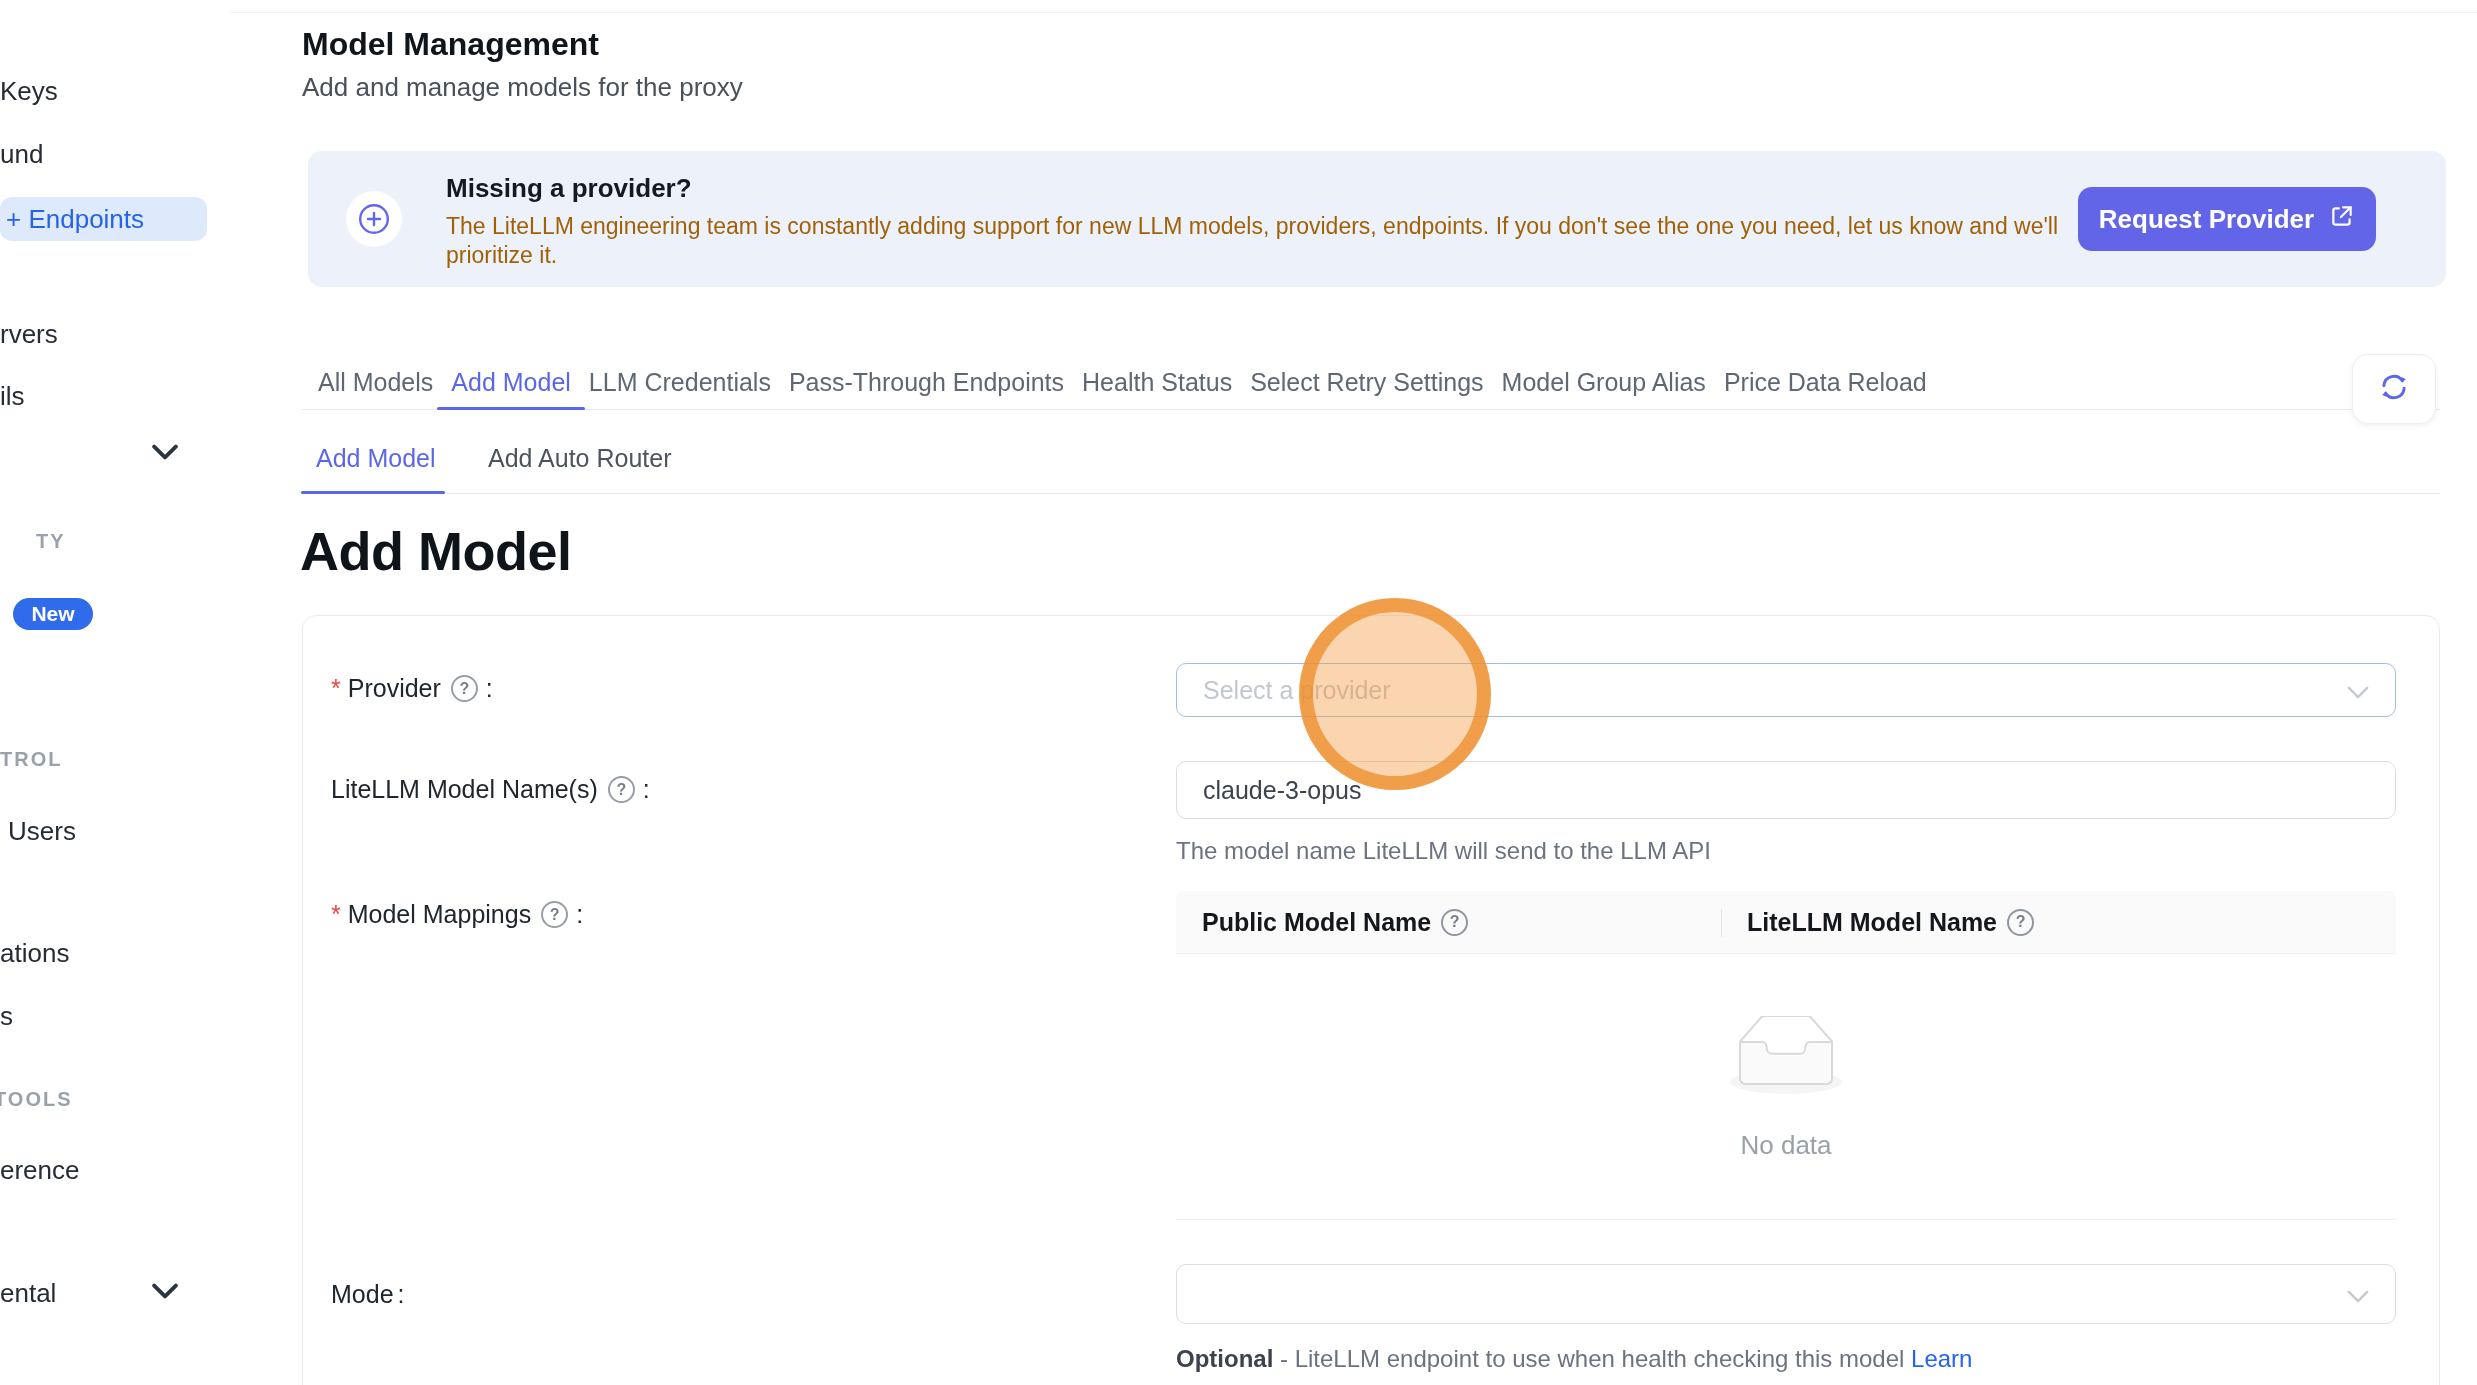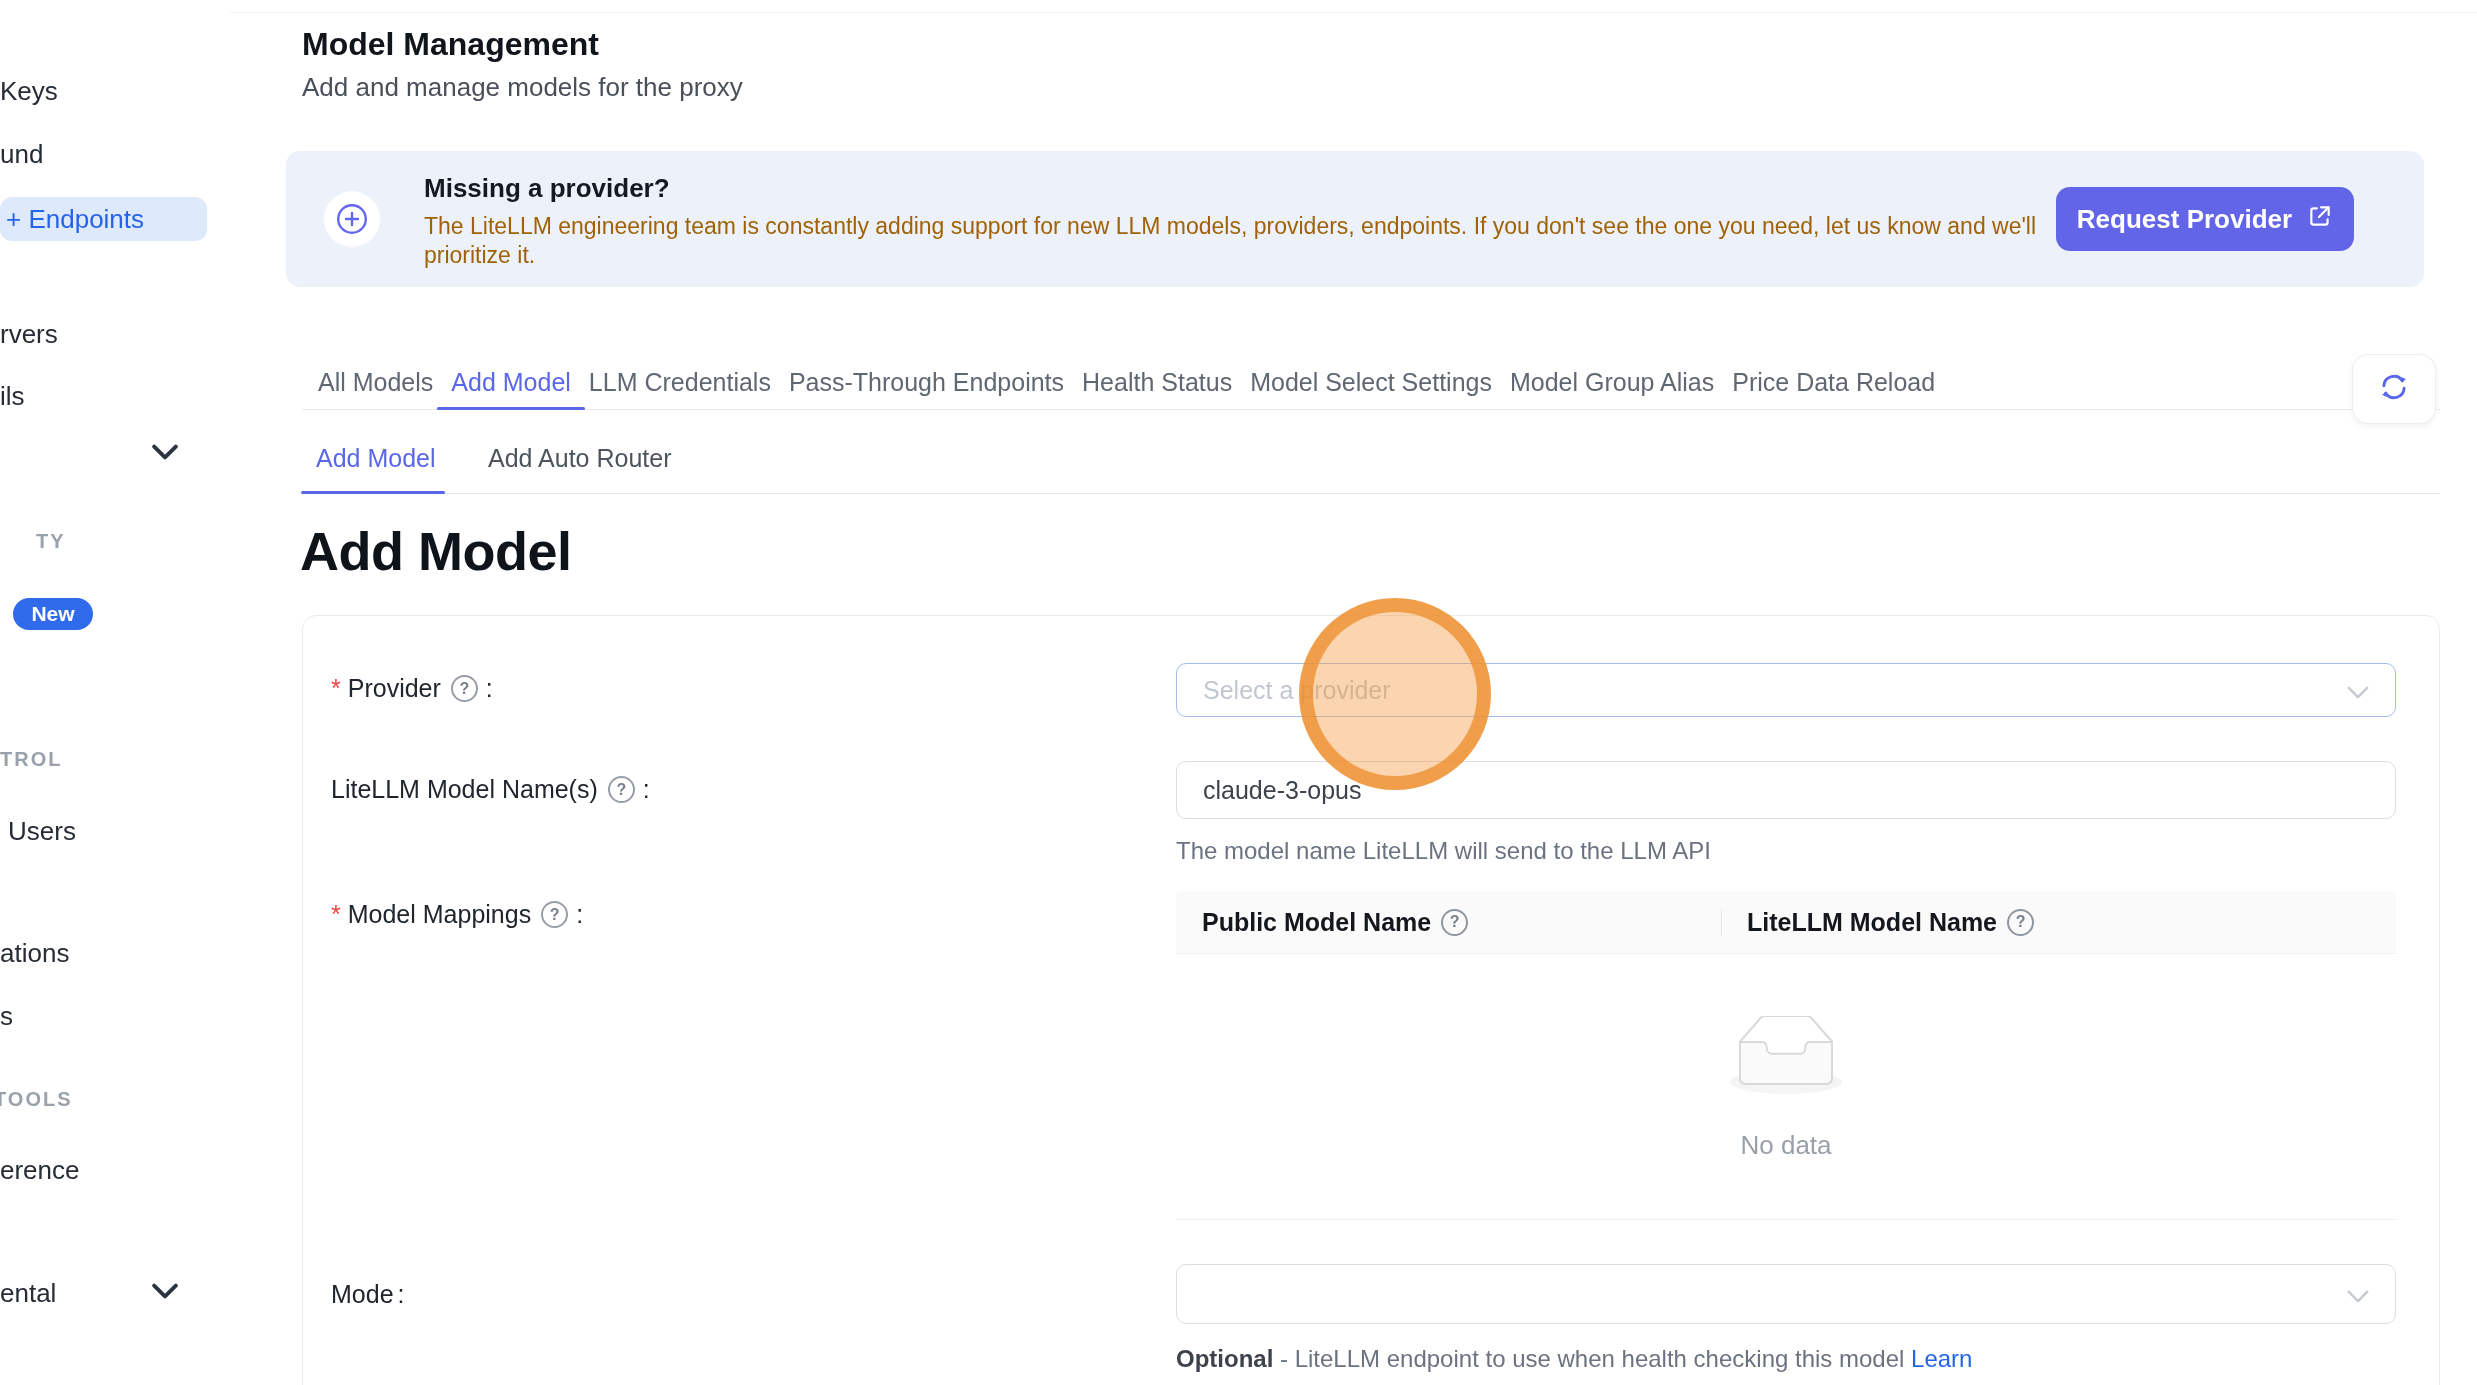--- a/index.html
+++ b/index.html
@@ -32,21 +32,21 @@
   .si-erence { left:0;  top:1153px; }
   .si-ental  { left:0;  top:1276px; }
   .si-chev2  { left:152px; top:1283px; }
 
   
   .topline  { left:230px; top:12px; width:2247px; height:1px; background:#f1f2f4; }
   .pg-title { left:302px; top:26px; font-size:32px; font-weight:700; color:#10151c; }
   .pg-sub   { left:302px; top:72px; font-size:26px; color:#49505a; }
 
   
-  .banner { left:286px; top:151px; width:2138px; height:136px; background:#ECF1FA; border-radius:14px; }
+  .banner { left:308px; top:151px; width:2138px; height:136px; background:#ECF1FA; border-radius:14px; }
   .banner-circle { position:absolute; left:38px; top:40px; width:56px; height:56px; background:#fff;
                    border-radius:50%; display:flex; align-items:center; justify-content:center; }
   .banner-title { position:absolute; left:138px; top:22px; font-size:26px; font-weight:700; color:#141a22; }
   .banner-body  { position:absolute; left:138px; top:61px; width:1630px; font-size:23px; line-height:29px; color:#a16207; }
   .request-btn { position:absolute; right:70px; top:36px; width:298px; height:64px; background:#6365E8; border:none;
                  border-radius:14px; color:#fff; font-size:26px; font-weight:700; display:flex; align-items:center;
                  justify-content:center; gap:15px; cursor:pointer; font-family:"Liberation Sans", sans-serif; }
 
   
   .tabs-row { left:302px; top:356px; width:2138px; height:54px; border-bottom:1px solid #e7e9ec;
@@ -170,21 +170,21 @@
       </span>
     </button>
   </div>
 
   <div class="abs tabs-row">
     <div class="tab">All Models</div>
     <div class="tab active">Add Model</div>
     <div class="tab">LLM Credentials</div>
     <div class="tab">Pass-Through Endpoints</div>
     <div class="tab">Health Status</div>
-    <div class="tab">Model Select Settings</div>
+    <div class="tab">Select Retry Settings</div>
     <div class="tab">Model Group Alias</div>
     <div class="tab">Price Data Reload</div>
   </div>
   <div class="abs refresh-btn">
     <span>
       <svg width="32" height="32" viewBox="0 0 24 24">
         <g fill="none" stroke="#5A67E8" stroke-width="2.2" stroke-linecap="round">
           <path d="M19.6 13a7.6 7.6 0 0 1-13.9 3.6"></path>
           <path d="M4.4 11a7.6 7.6 0 0 1 13.9-3.6"></path>
         </g>

